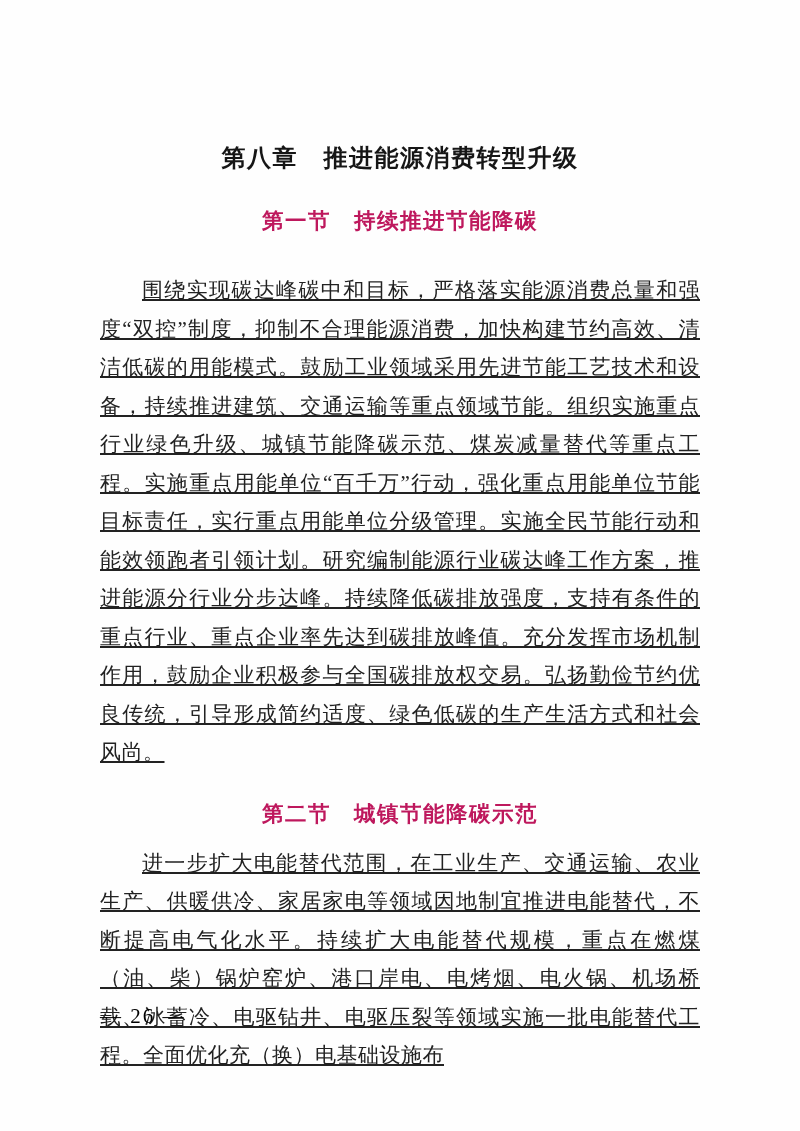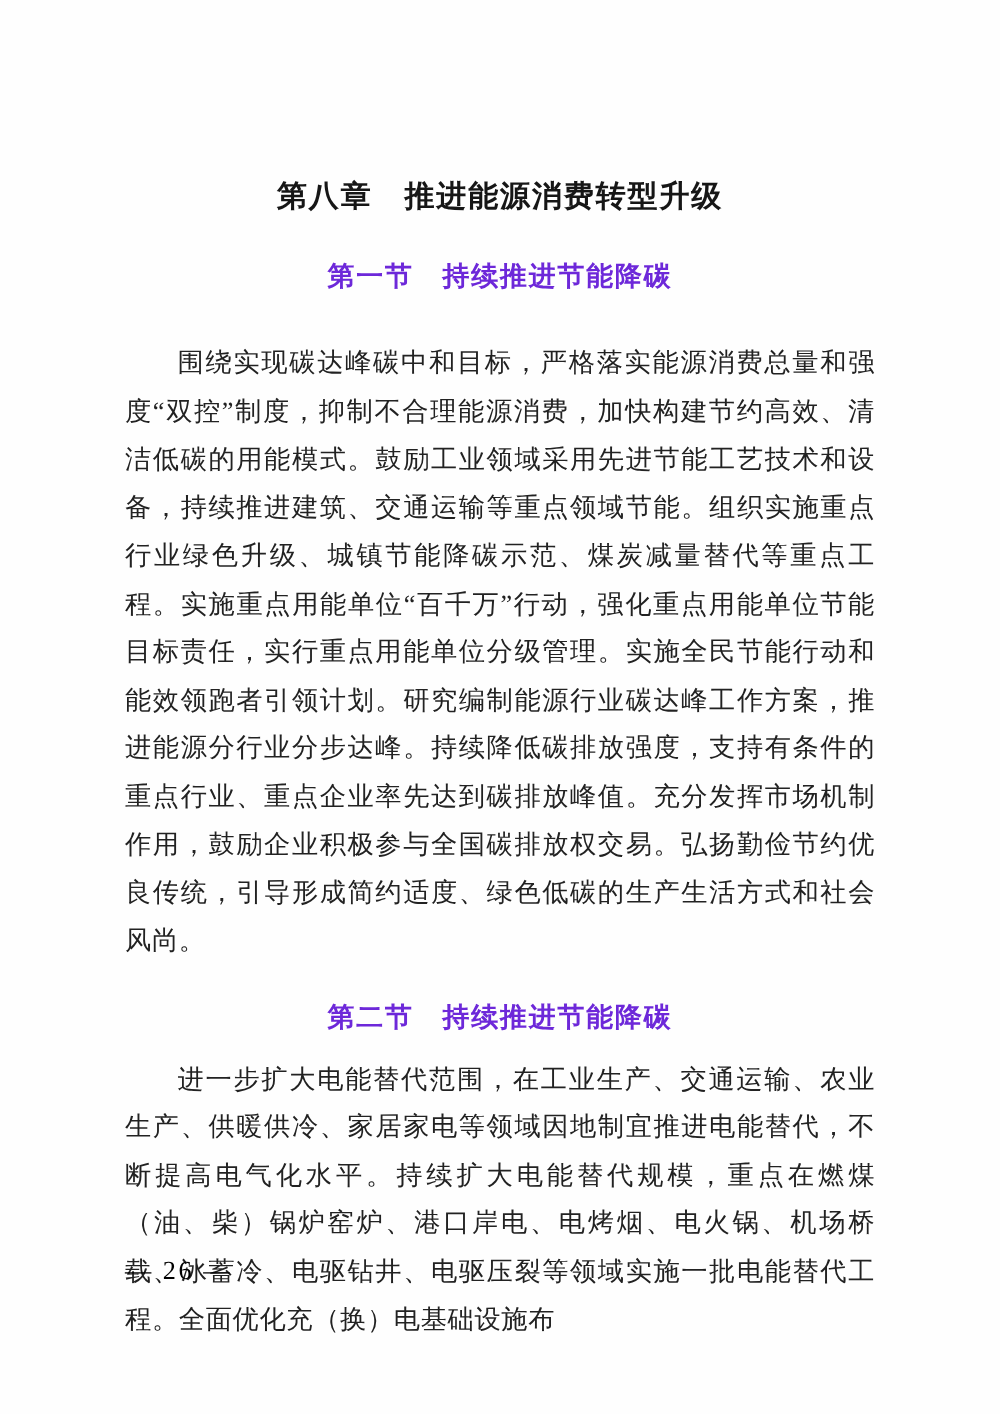--- a/index.html
+++ b/index.html
@@ -29,34 +29,35 @@
     letter-spacing: 1.5px;
     color: #161616;
   }
   .section-heading {
     margin: 35px 0 0 0;
     font-weight: bold;
     font-size: 21.5px;
     line-height: 28px;
     text-align: center;
     letter-spacing: 1.5px;
-    color: #6d28d9;
+    color: #be185d;
   }
   .section-heading.second {
     margin-top: 28px;
   }
   .body-paragraph {
     margin: 36px 0 0 0;
     font-size: 21px;
     line-height: 38.5px;
     letter-spacing: 0.5px;
     text-align: justify;
     text-justify: inter-character;
     text-indent: 2em;
     color: #222222;
+    text-decoration: underline;
   }
   .body-paragraph.second {
     margin-top: 16px;
   }
   .page-number {
     position: absolute;
     left: 100px;
     top: 1004px;
     font-size: 21px;
     letter-spacing: 2px;
@@ -67,19 +68,19 @@
 <body>
 
 <div class="page">
   <div class="content">
     <h1 class="chapter-title">第八章　推进能源消费转型升级</h1>
 
     <h2 class="section-heading first">第一节　持续推进节能降碳</h2>
 
     <p class="body-paragraph first">围绕实现碳达峰碳中和目标，严格落实能源消费总量和强度“双控”制度，抑制不合理能源消费，加快构建节约高效、清洁低碳的用能模式。鼓励工业领域采用先进节能工艺技术和设备，持续推进建筑、交通运输等重点领域节能。组织实施重点行业绿色升级、城镇节能降碳示范、煤炭减量替代等重点工程。实施重点用能单位“百千万”行动，强化重点用能单位节能目标责任，实行重点用能单位分级管理。实施全民节能行动和能效领跑者引领计划。研究编制能源行业碳达峰工作方案，推进能源分行业分步达峰。持续降低碳排放强度，支持有条件的重点行业、重点企业率先达到碳排放峰值。充分发挥市场机制作用，鼓励企业积极参与全国碳排放权交易。弘扬勤俭节约优良传统，引导形成简约适度、绿色低碳的生产生活方式和社会风尚。</p>
 
-    <h2 class="section-heading second">第二节　持续推进节能降碳</h2>
+    <h2 class="section-heading second">第二节　城镇节能降碳示范</h2>
 
     <p class="body-paragraph second">进一步扩大电能替代范围，在工业生产、交通运输、农业生产、供暖供冷、家居家电等领域因地制宜推进电能替代，不断提高电气化水平。持续扩大电能替代规模，重点在燃煤（油、柴）锅炉窑炉、港口岸电、电烤烟、电火锅、机场桥载、冰蓄冷、电驱钻井、电驱压裂等领域实施一批电能替代工程。全面优化充（换）电基础设施布</p>
   </div>
 
   <div class="page-number">— 26 —</div>
 </div>
 
 </body></html>

